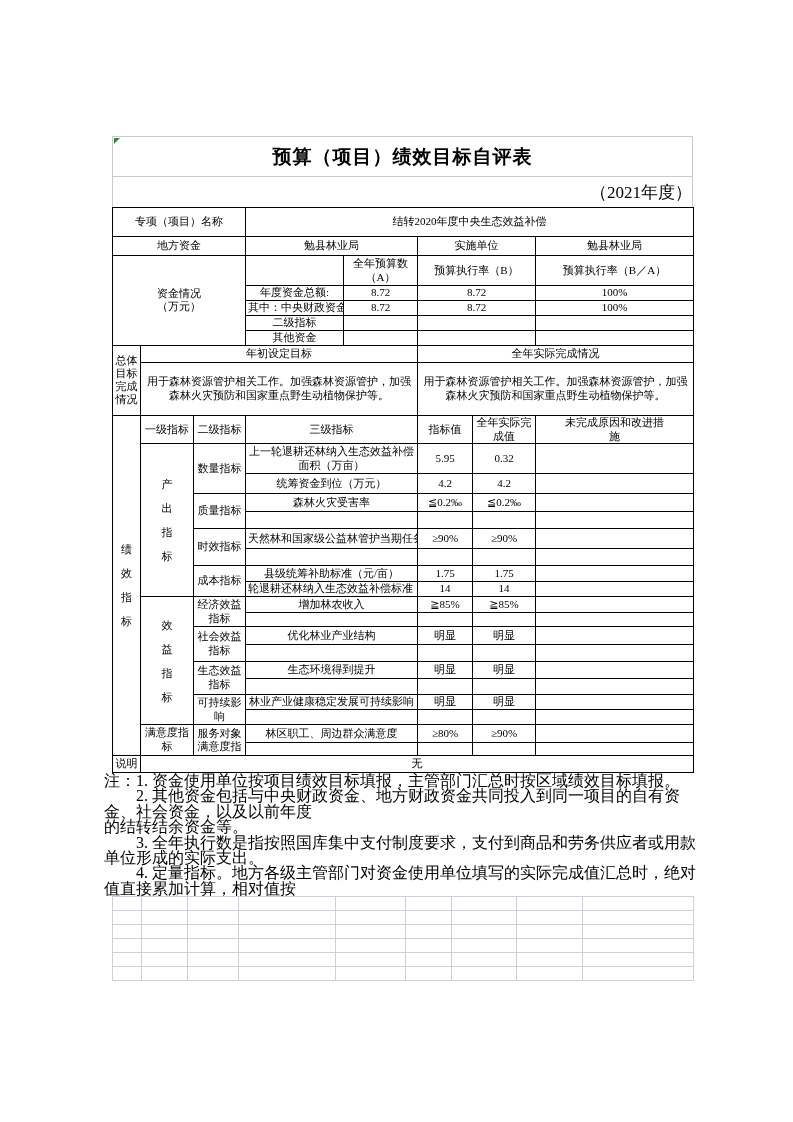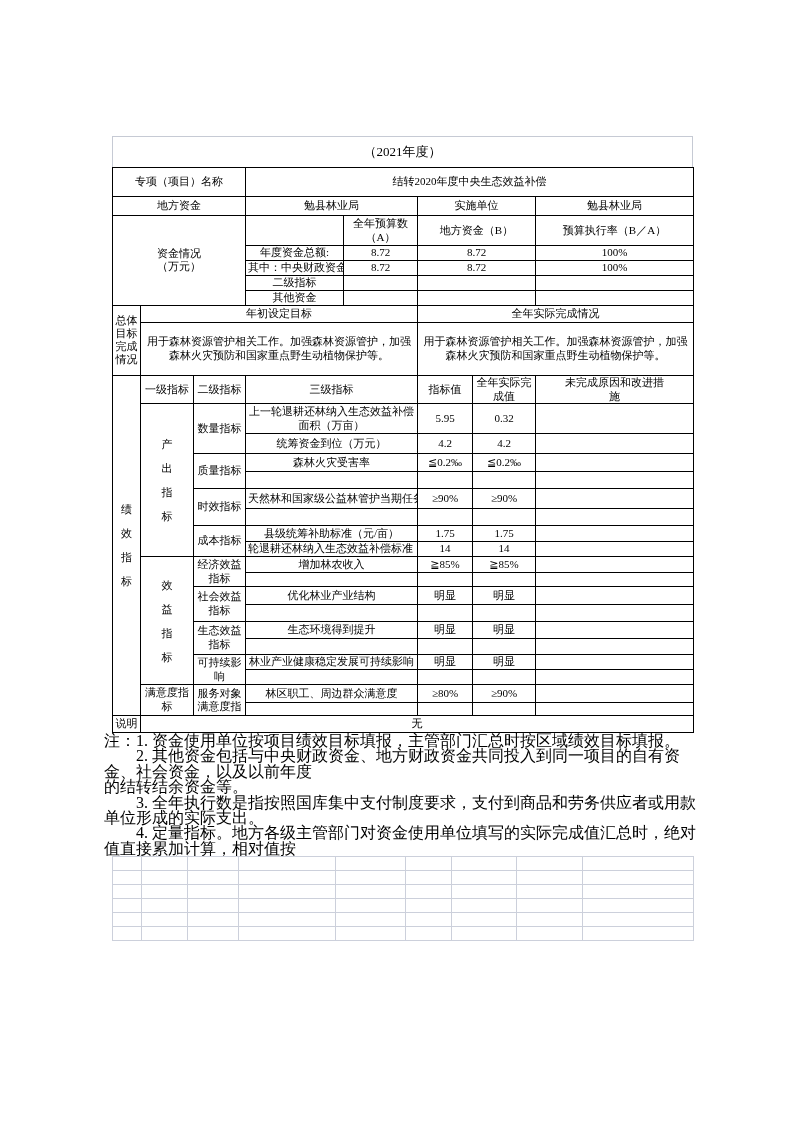--- a/index.html
+++ b/index.html
@@ -11,21 +11,21 @@
 
   
   .title-row{
     position:relative;height:40px;display:flex;align-items:center;justify-content:center;
     font-size:19px;font-weight:bold;letter-spacing:1px;
     border:1px solid #c6cad4;border-bottom:none;box-sizing:border-box;
   }
   .marker{position:absolute;left:1px;top:1px;width:0;height:0;
     border-top:6px solid #2e8b3d;border-right:6px solid transparent;}
   .year-row{
-    height:31px;display:flex;align-items:center;justify-content:center;font-size:13px;
+    height:31px;display:flex;align-items:center;justify-content:flex-end;font-size:17px;
     border:1px solid #c6cad4;border-bottom:none;box-sizing:border-box;
   }
 
   
   table.main{border-collapse:collapse;table-layout:fixed;width:581px;font-size:11px;line-height:1.25;}
   table.main td{
     border:1px solid #000;text-align:center;vertical-align:middle;
     padding:0 2px;overflow:hidden;box-sizing:border-box;
   }
   td.left{text-align:left;}
@@ -49,20 +49,24 @@
   
   table.grid{border-collapse:collapse;table-layout:fixed;width:581px;}
   table.grid td{border:1px solid #ccd0db;height:13px;padding:0;}
   table.grid td.darkleft{border-left:1px solid #868b96;}
 </style>
 </head>
 <body>
 
 <div class="sheet">
 
+  <div class="title-row">
+    <span class="marker"></span>
+    <span>预算（项目）绩效目标自评表</span>
+  </div>
   <div class="year-row">
     <span>（2021年度）</span>
   </div>
 
   <table class="main">
     <colgroup>
       <col style="width:28px">
         <col style="width:53px">
         <col style="width:52px">
       <col style="width:98px">
@@ -84,21 +88,21 @@
       <td colspan="2">实施单位</td>
       <td class="left">勉县林业局</td>
     </tr>
 
     <tr class="h30">
       <td colspan="3" rowspan="5" class="pre">资金情况
 （万元）</td>
       <td></td>
       <td class="pre">全年预算数
 （A）</td>
-      <td colspan="2">地方资金（B）</td>
+      <td colspan="2">预算执行率（B）</td>
       <td>预算执行率（B／A）</td>
     </tr>
     <tr class="h15">
       <td class="left nowrap">年度资金总额:</td>
       <td class="right">8.72</td>
       <td colspan="2">8.72</td>
       <td>100%</td>
     </tr>
     <tr class="h15">
       <td class="left nowrap">其中：中央财政资金</td>

